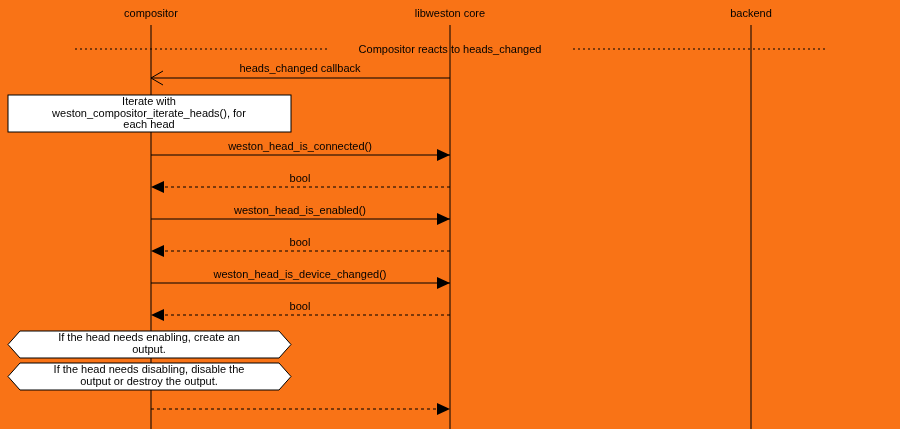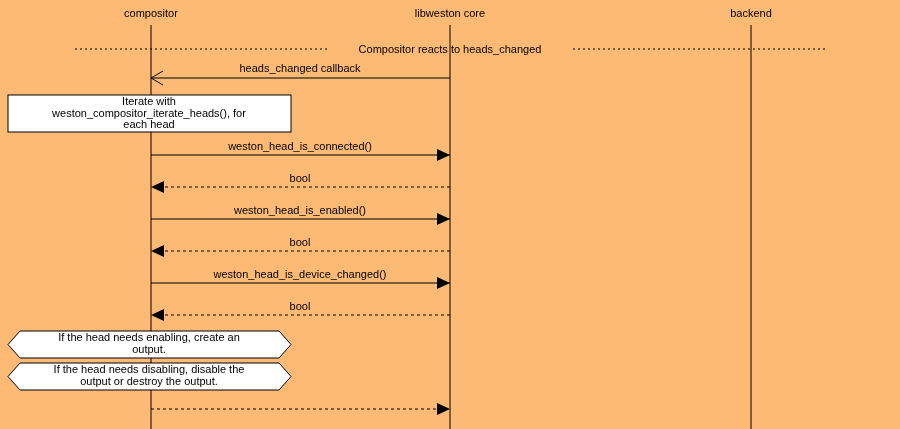--- a/index.html
+++ b/index.html
@@ -7,21 +7,21 @@
     padding: 0;
     background: #ffffff;
   }
   body {
     font-family: "Liberation Sans", sans-serif;
   }
   #diagram-root {
     position: relative;
     width: 900px;
     height: 429px;
-    background: #fdba74;
+    background: #f97316;
     overflow: hidden;
   }
   #diagram-svg {
     position: absolute;
     left: 0;
     top: 0;
   }
   .participant-label {
     font-family: "Liberation Sans", sans-serif;
     font-size: 11px;

